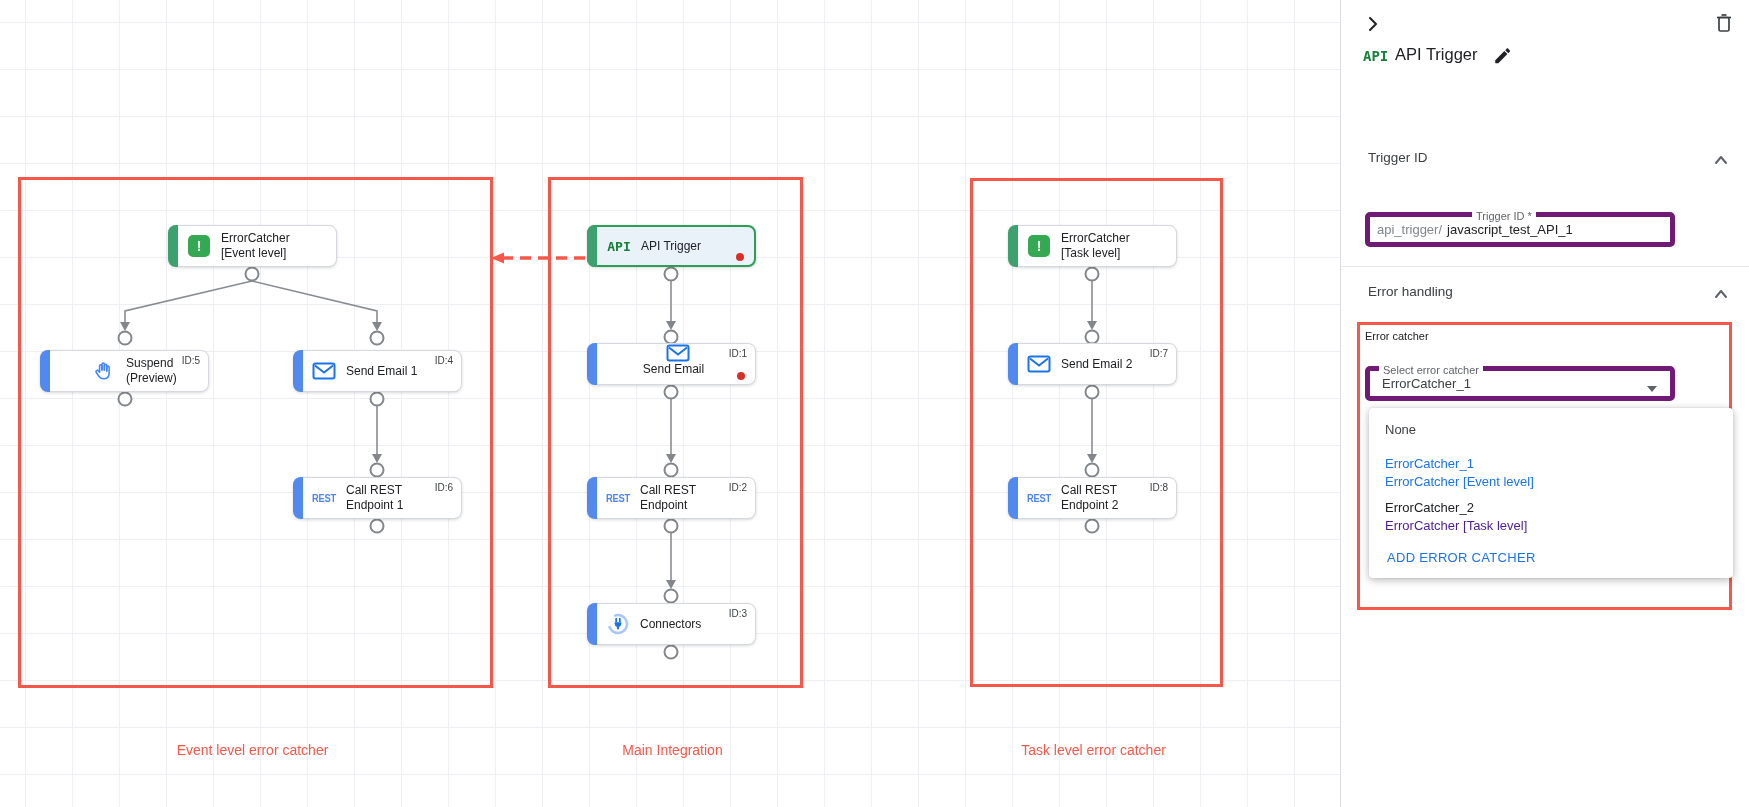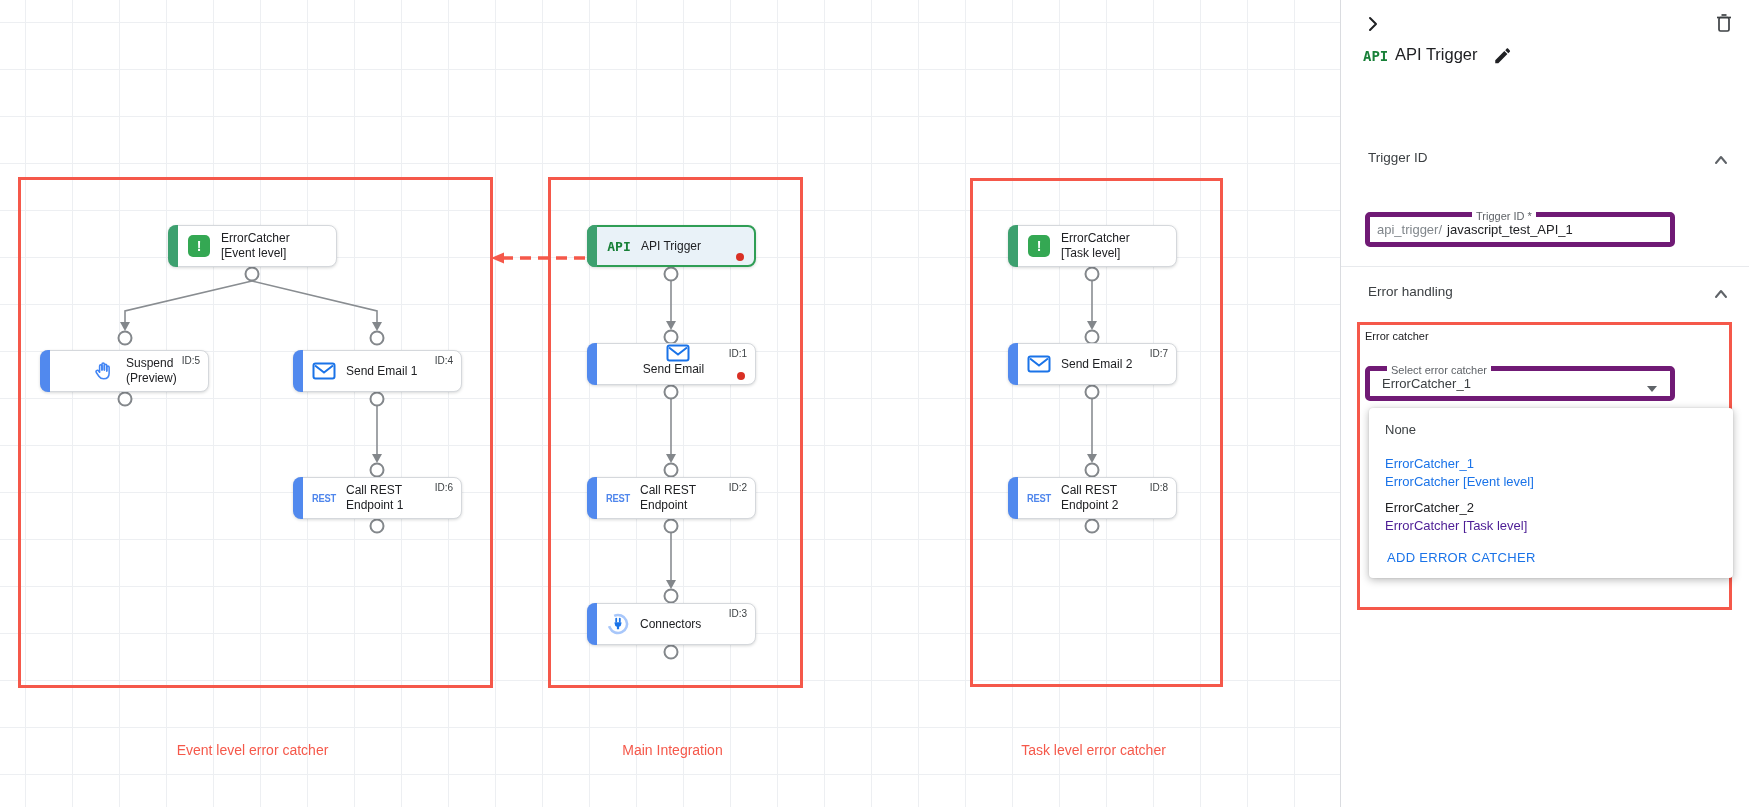--- a/index.html
+++ b/index.html
@@ -317,21 +317,21 @@
       <svg width="16" height="12" viewBox="0 0 16 12">
           <polyline points="3,9 8,3 13,9" fill="none" stroke="#5f6368" stroke-width="2" stroke-linecap="round" stroke-linejoin="round"></polyline>
         </svg>
     </div>
 
     <div id="panel-redbox"></div>
 
     <div style="position:absolute;left:24px;top:330px;font-size:11px;font-weight:500;color:#202124;">Error catcher</div>
 
     <div class="field" style="top:366px;">
-      <div class="flabel" style="left:9px;margin-left:8px;">Select error catcher</div>
+      <div class="flabel" style="left:9px;">Select error catcher</div>
       <span style="margin-left:12px;font-size:13px;color:#3c4043;">ErrorCatcher_1</span>
       <div class="caret"></div>
     </div>
 
     <div id="menu">
       <div class="mitem" style="top:14px;color:#3c4043;">None</div>
       <div class="mitem mlink" style="top:48px;">ErrorCatcher_1</div>
       <div class="mitem mlink" style="top:66px;">ErrorCatcher [Event level]</div>
       <div class="mitem mname" style="top:92px;">ErrorCatcher_2</div>
       <div class="mitem msub" style="top:110px;">ErrorCatcher [Task level]</div>

